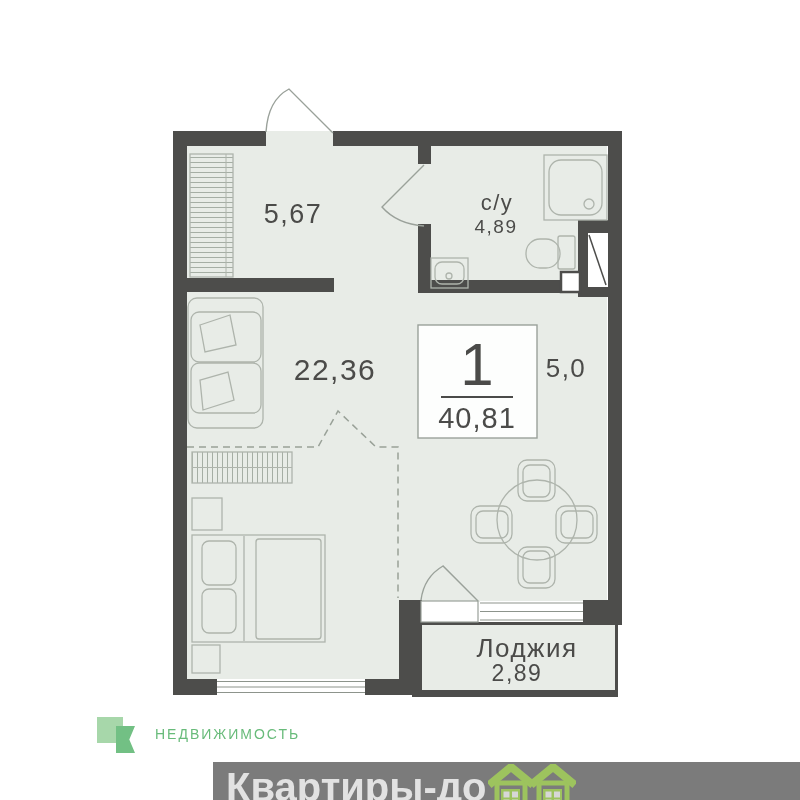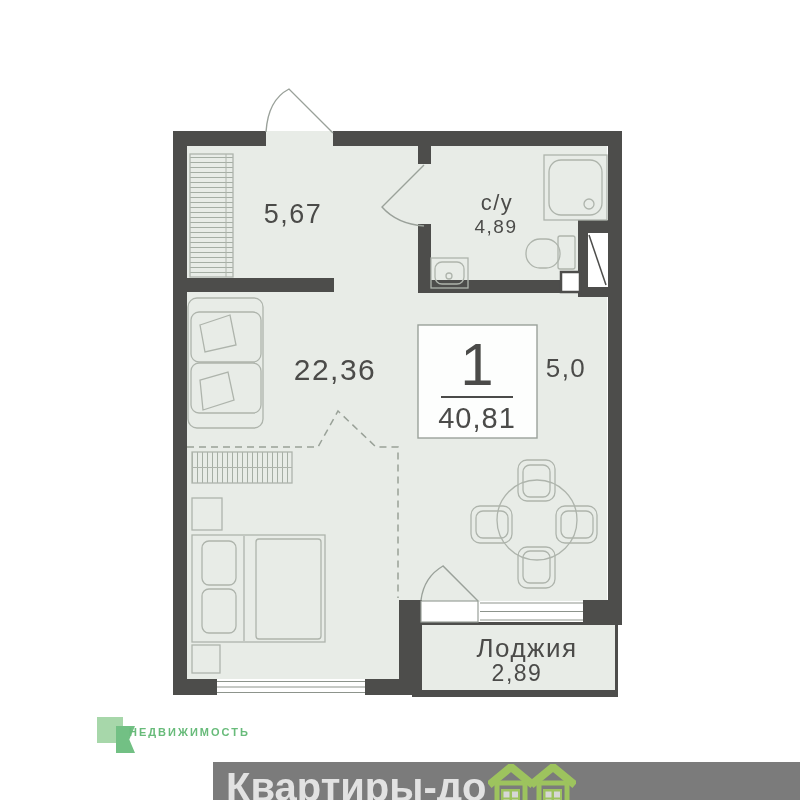--- a/index.html
+++ b/index.html
@@ -6,21 +6,21 @@
   .page{position:relative;width:800px;height:800px;background:#ffffff;overflow:hidden;
         font-family:"Liberation Sans",sans-serif;}
   .plan-svg{position:absolute;left:0;top:0;}
   svg text{fill:#4b4b49;font-family:"Liberation Sans",sans-serif;}
   .area-label{font-weight:400;letter-spacing:1.5px;}
   
   .logo{position:absolute;left:95px;top:715px;width:260px;height:45px;}
   .logo-sq{position:absolute;left:2px;top:2px;width:26px;height:26px;background:#a7d7aa;}
   .logo-ribbon{position:absolute;left:21px;top:11px;width:19px;height:27px;background:#72c084;
      clip-path:polygon(0 0,100% 0,70% 50%,100% 100%,0 100%);}
-  .logo-text{position:absolute;left:34px;top:11px;font-size:11px;font-weight:bold;
+  .logo-text{position:absolute;left:60px;top:11px;font-size:14px;font-weight:normal;
      letter-spacing:2px;color:#68bb7a;white-space:nowrap;}
   
   .wm-bar{position:absolute;left:213px;top:741px;width:587px;height:51px;background:#7b7b7b;
      display:flex;align-items:center;padding-left:13px;box-sizing:border-box;margin-top:21px;}
   .wm-text{font-size:40px;font-weight:bold;color:#e2e2e2;line-height:51px;white-space:nowrap;}
   .wm-houses{margin:0 1px;display:block;}
 </style>
 </head>
 <body>
 

